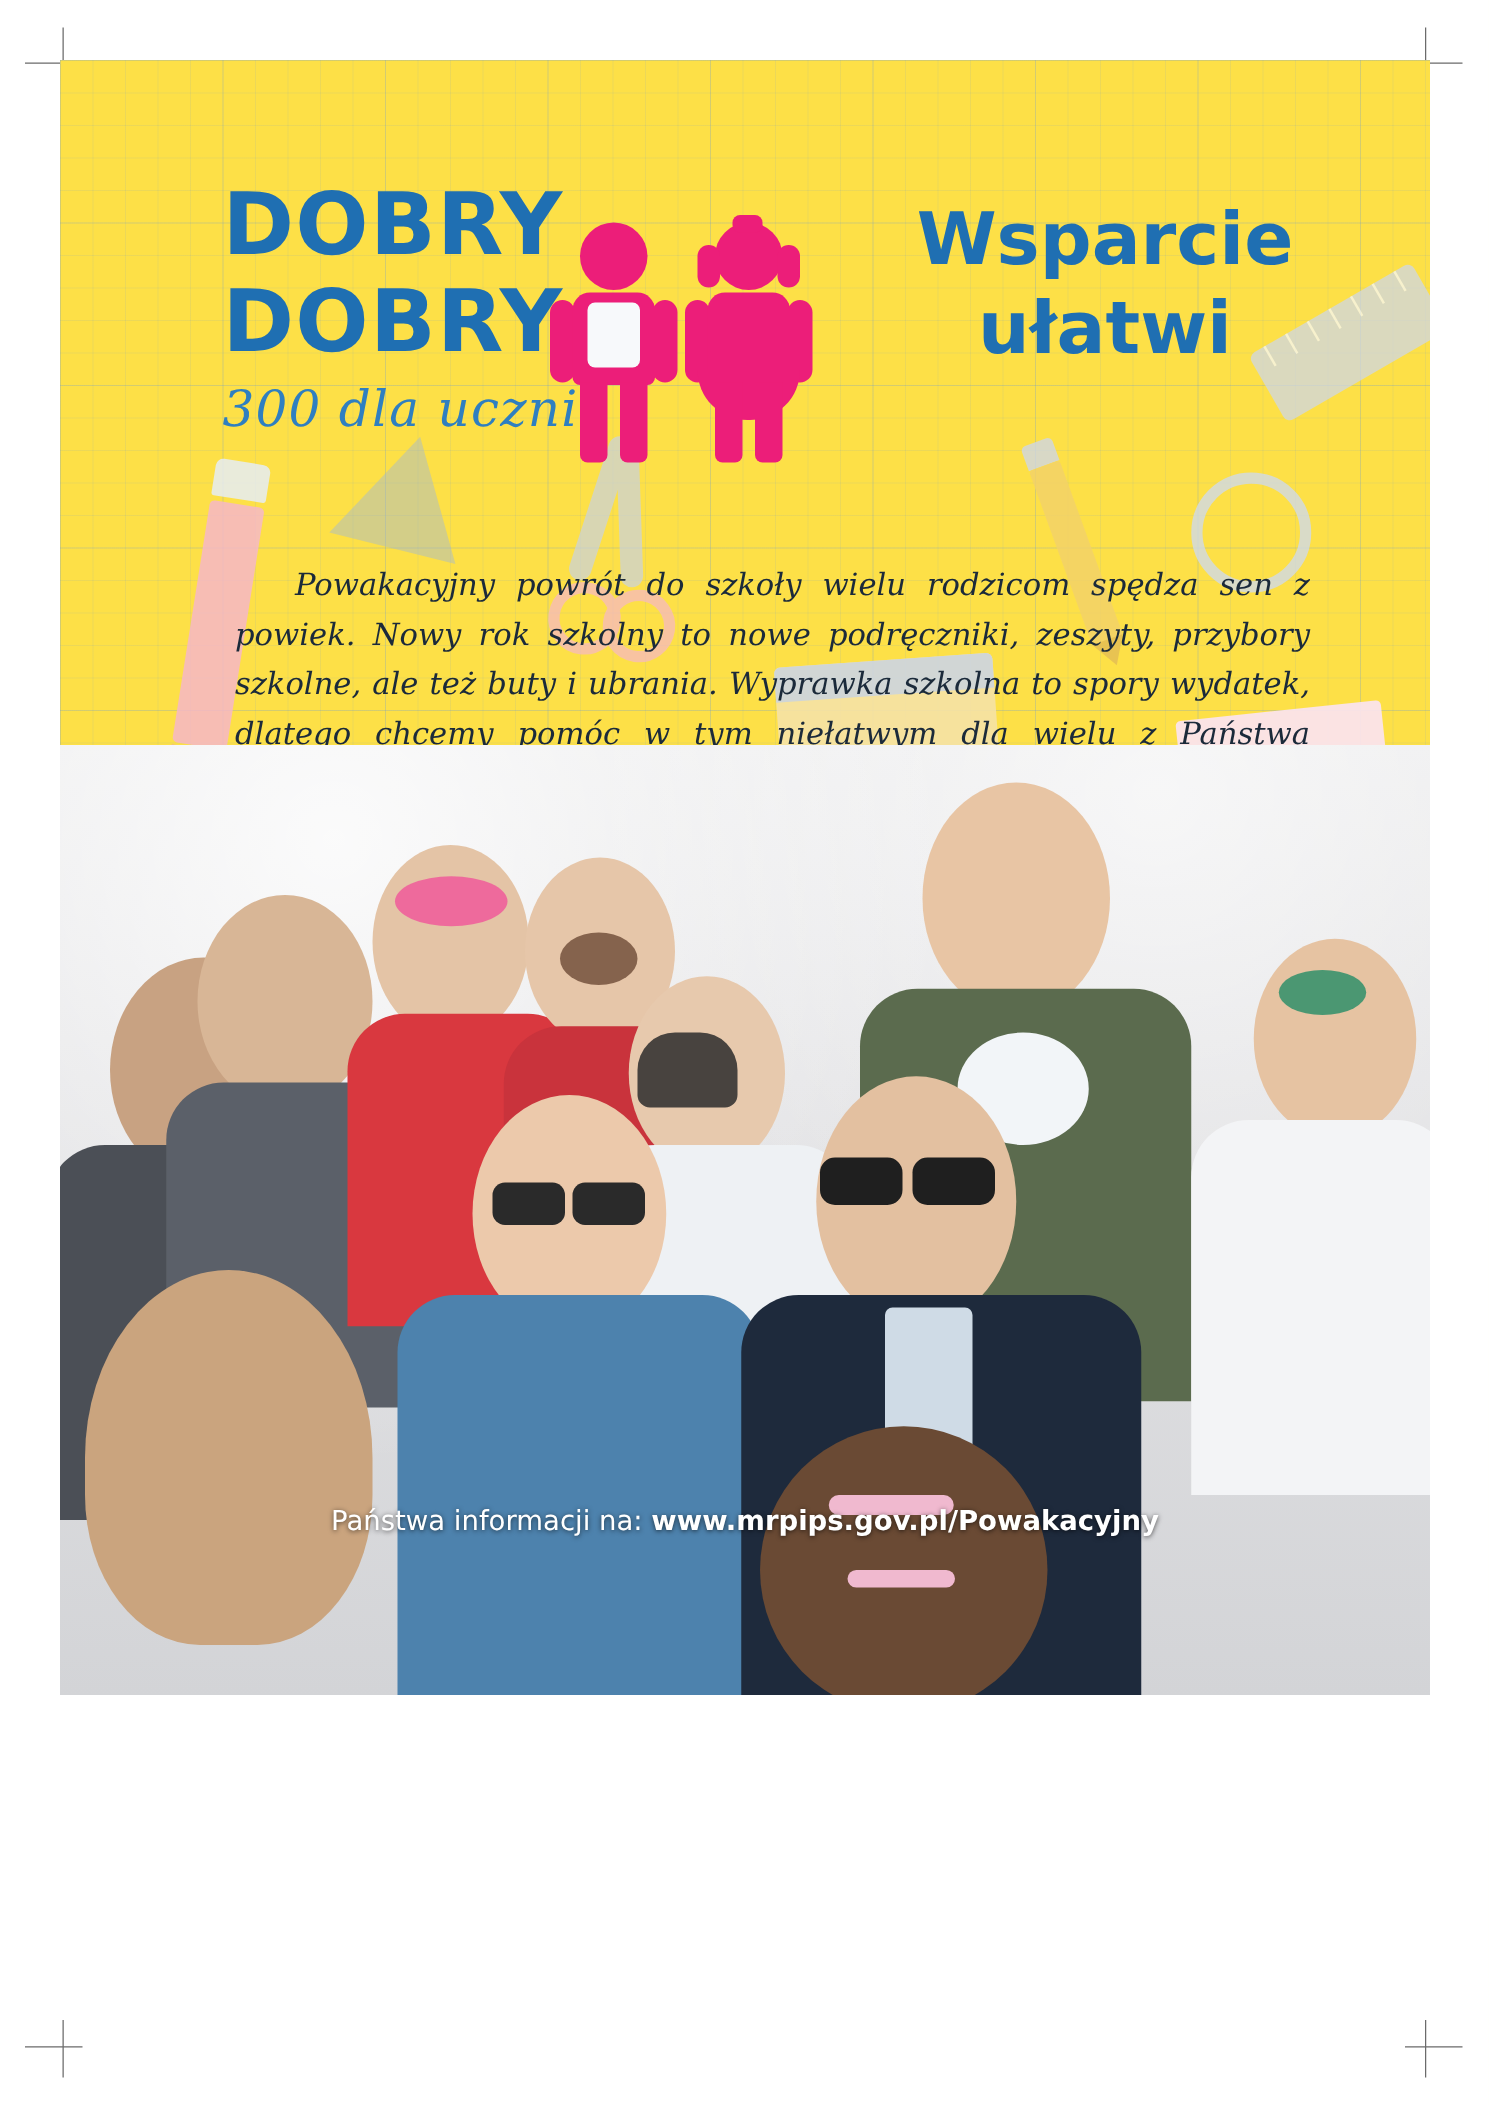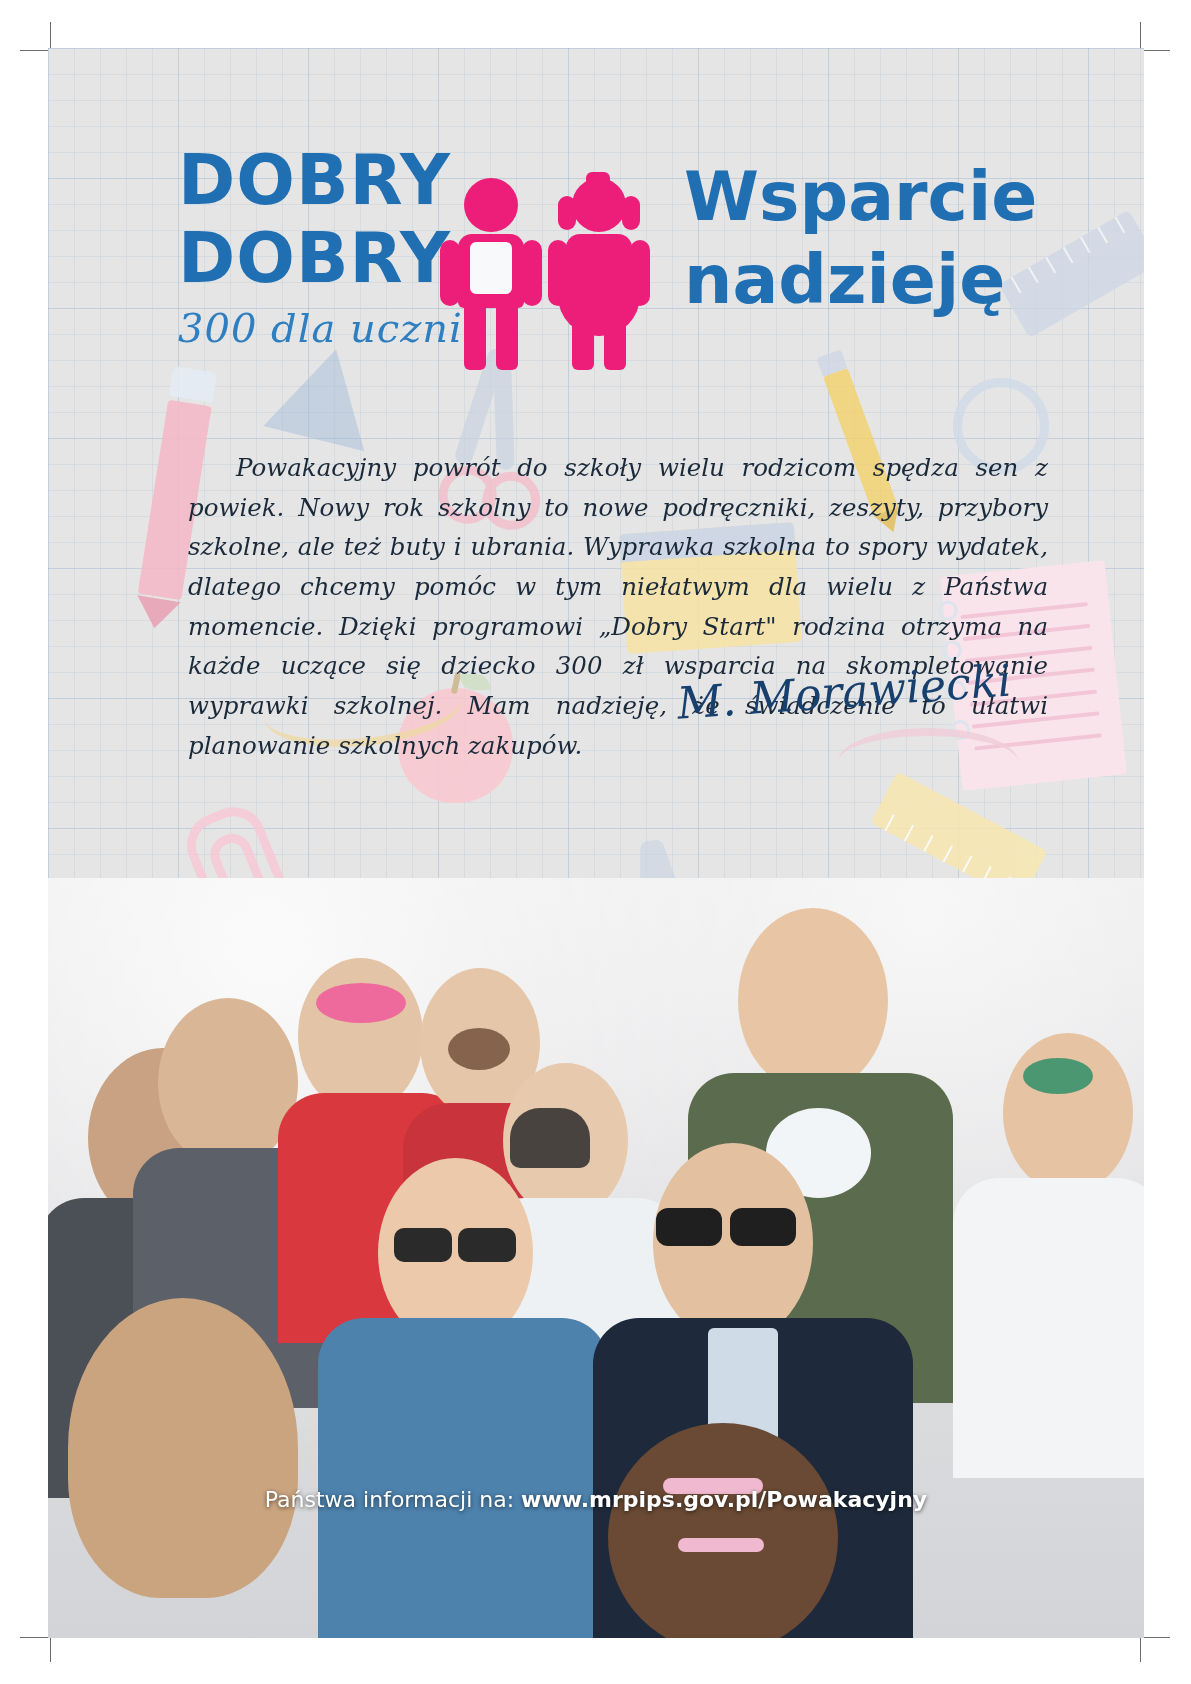--- a/index.html
+++ b/index.html
@@ -7,22 +7,22 @@
 
   .page{position:relative;width:1191px;height:1684px;background:#ffffff;overflow:hidden;}
 
   
   .crop{position:absolute;background:#6b6b6b;}
   .crop.v{width:1px;height:46px;}
   .crop.h{height:1px;width:46px;}
 
   
   .poster{
-    position:absolute;left:48px;top:48px;width:1096px;height:1590px;
-    background:#e5e5e5;overflow:hidden;
+    position:absolute;left:48px;top:48px;width:1096px;height:1308px;
+    background:#fde047;overflow:hidden;
   }
   
   .grid{
     position:absolute;inset:0;
     background-image:
       linear-gradient(to right, rgba(120,160,200,.13) 1px, transparent 1px),
       linear-gradient(to bottom, rgba(120,160,200,.13) 1px, transparent 1px);
     background-size:26px 26px;
   }
   .grid.big{
@@ -108,22 +108,22 @@
   .kid .armR{position:absolute;top:62px;left:74px;width:20px;height:66px;background:#ec1e79;border-radius:10px;}
   .kid .legL{position:absolute;top:128px;left:16px;width:22px;height:64px;background:#ec1e79;border-radius:0 0 6px 6px;}
   .kid .legR{position:absolute;top:128px;left:48px;width:22px;height:64px;background:#ec1e79;border-radius:0 0 6px 6px;}
   .kid .pack{position:absolute;top:64px;left:22px;width:42px;height:52px;background:#f7f9fb;border-radius:6px;}
   .kid .skirt{position:absolute;top:118px;left:2px;width:82px;height:40px;background:#ec1e79;border-radius:0 0 40px 40px;}
   .kid .hairL{position:absolute;top:18px;left:2px;width:18px;height:34px;background:#ec1e79;border-radius:9px;}
   .kid .hairR{position:absolute;top:18px;left:66px;width:18px;height:34px;background:#ec1e79;border-radius:9px;}
   .kid .bow{position:absolute;top:-6px;left:30px;width:24px;height:14px;background:#ec1e79;border-radius:6px;}
 
   .headline{
-    position:absolute;right:60px;top:108px;width:400px;text-align:left;
-    font-family:"DejaVu Sans",sans-serif;color:#1f6fb2;font-size:68px;line-height:1.22;font-weight:bold;
+    position:absolute;right:60px;top:108px;width:400px;text-align:center;
+    font-family:"DejaVu Sans",sans-serif;color:#1f6fb2;font-size:58px;line-height:1.22;font-weight:bold;
   }
   .headline .thin{font-weight:normal;}
 
   
   .letter{
     position:absolute;left:140px;top:400px;width:860px;
     font-family:"DejaVu Serif",serif;font-style:italic;font-size:24.5px;line-height:1.62;
     color:#1b2a3a;text-align:justify;
   }
   .letter .ind{display:inline-block;width:48px;}
@@ -273,21 +273,21 @@
           <div class="armR"></div>
         <div class="body"></div>
           <div class="skirt"></div>
         <div class="legL"></div>
           <div class="legR"></div>
       </div>
     </div>
 
     <div class="headline">
       <div>Wsparcie</div>
-      <div>nadzieję</div>
+      <div>ułatwi</div>
     </div>
 
     <div class="letter">
       <span class="ind"></span><span>Powakacyjny powrót do szkoły wielu rodzicom spędza sen z powiek. Nowy rok szkolny to nowe podręczniki, zeszyty, przybory szkolne, ale też buty i ubrania. Wyprawka szkolna to spory wydatek, dlatego chcemy pomóc w tym niełatwym dla wielu z Państwa momencie. Dzięki programowi „Dobry Start" rodzina otrzyma na każde uczące się dziecko 300 zł wsparcia na skompletowanie wyprawki szkolnej. Mam nadzieję, że świadczenie to ułatwi planowanie szkolnych zakupów.</span>
     </div>
 
     <div class="signature">M. Morawiecki</div>
 
     <div class="photo">
       <div class="wallpaper"></div>

